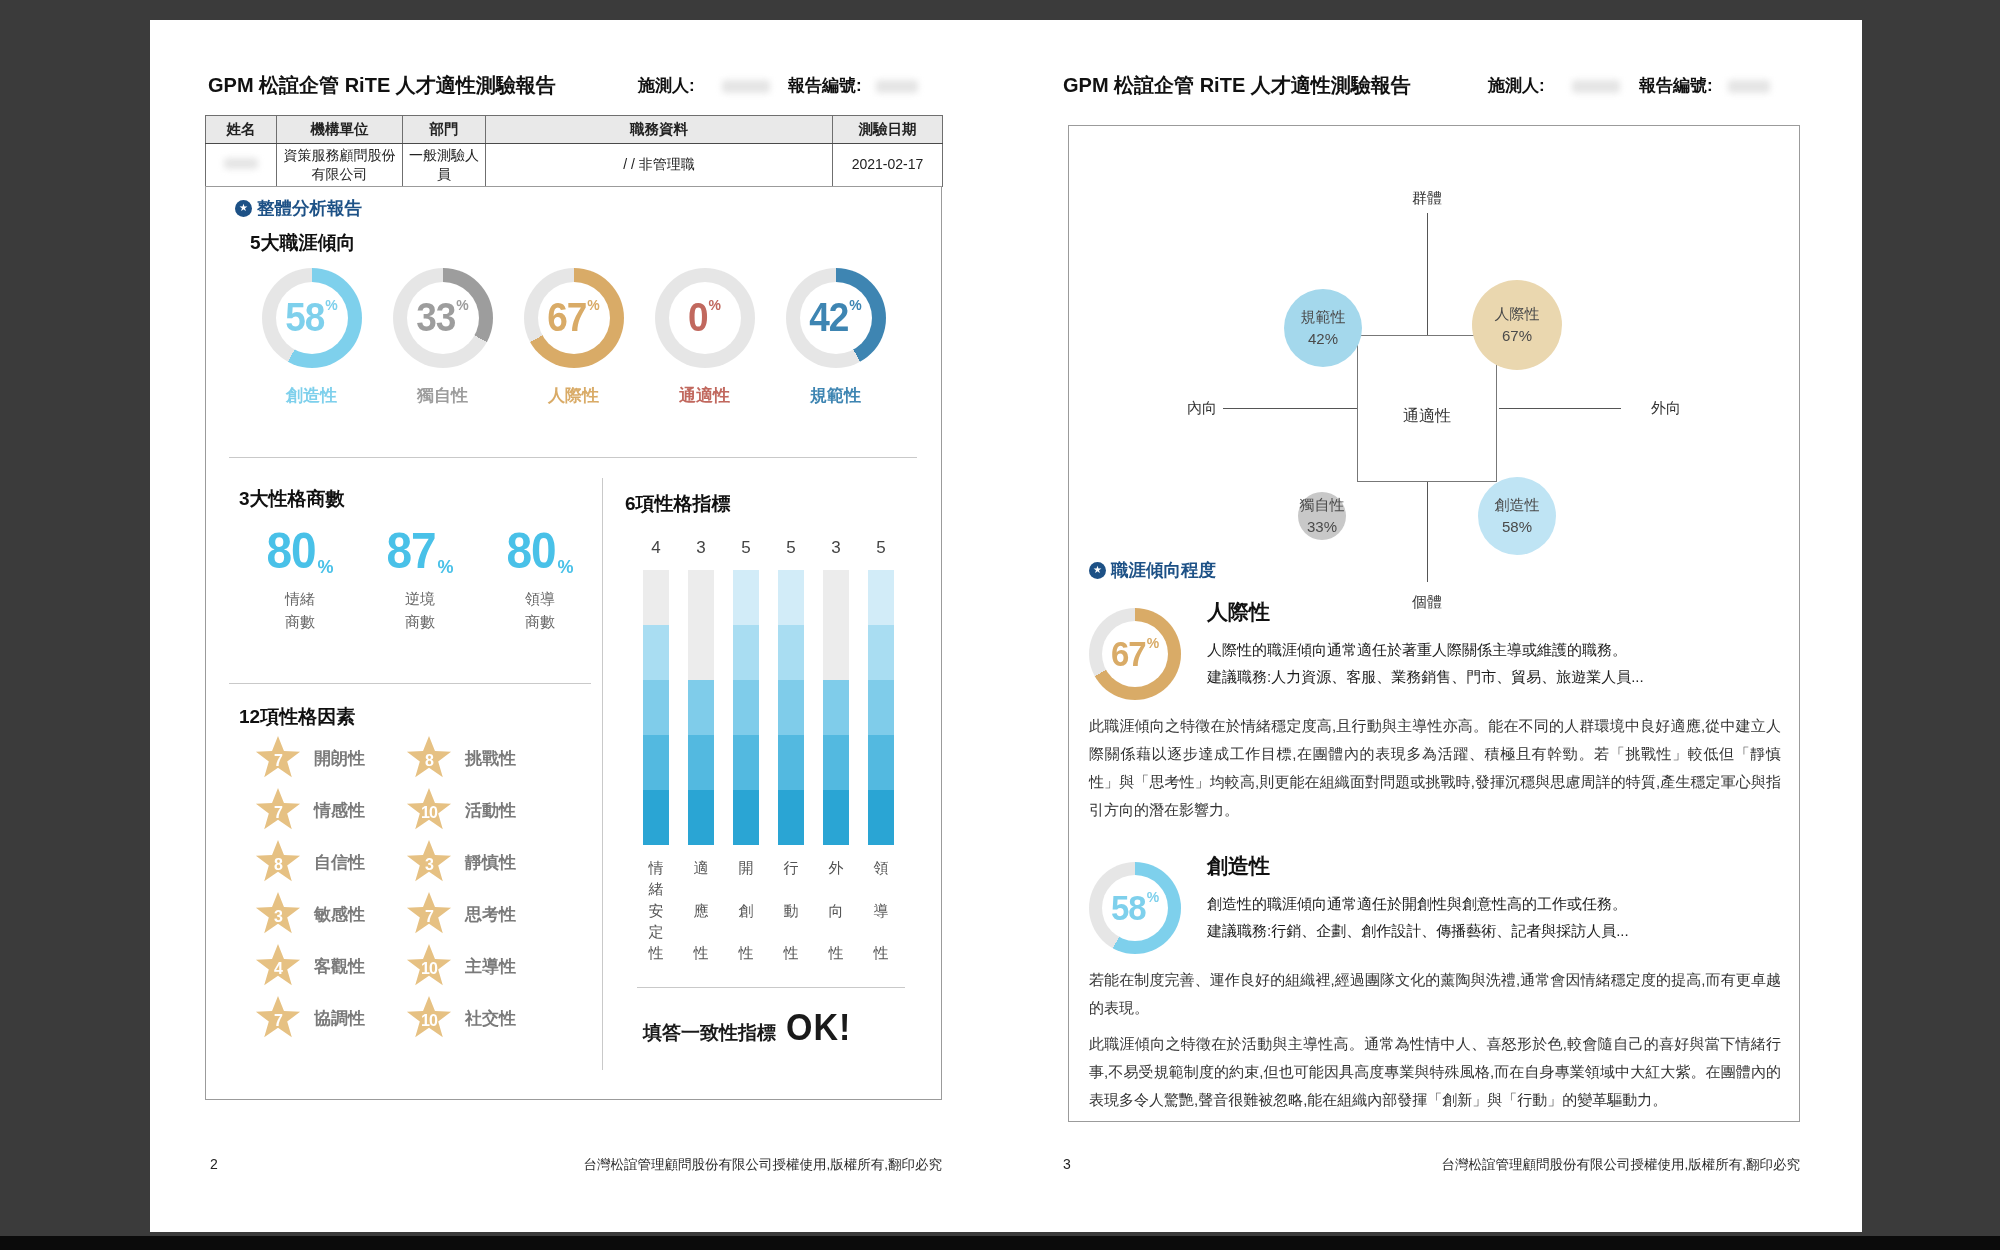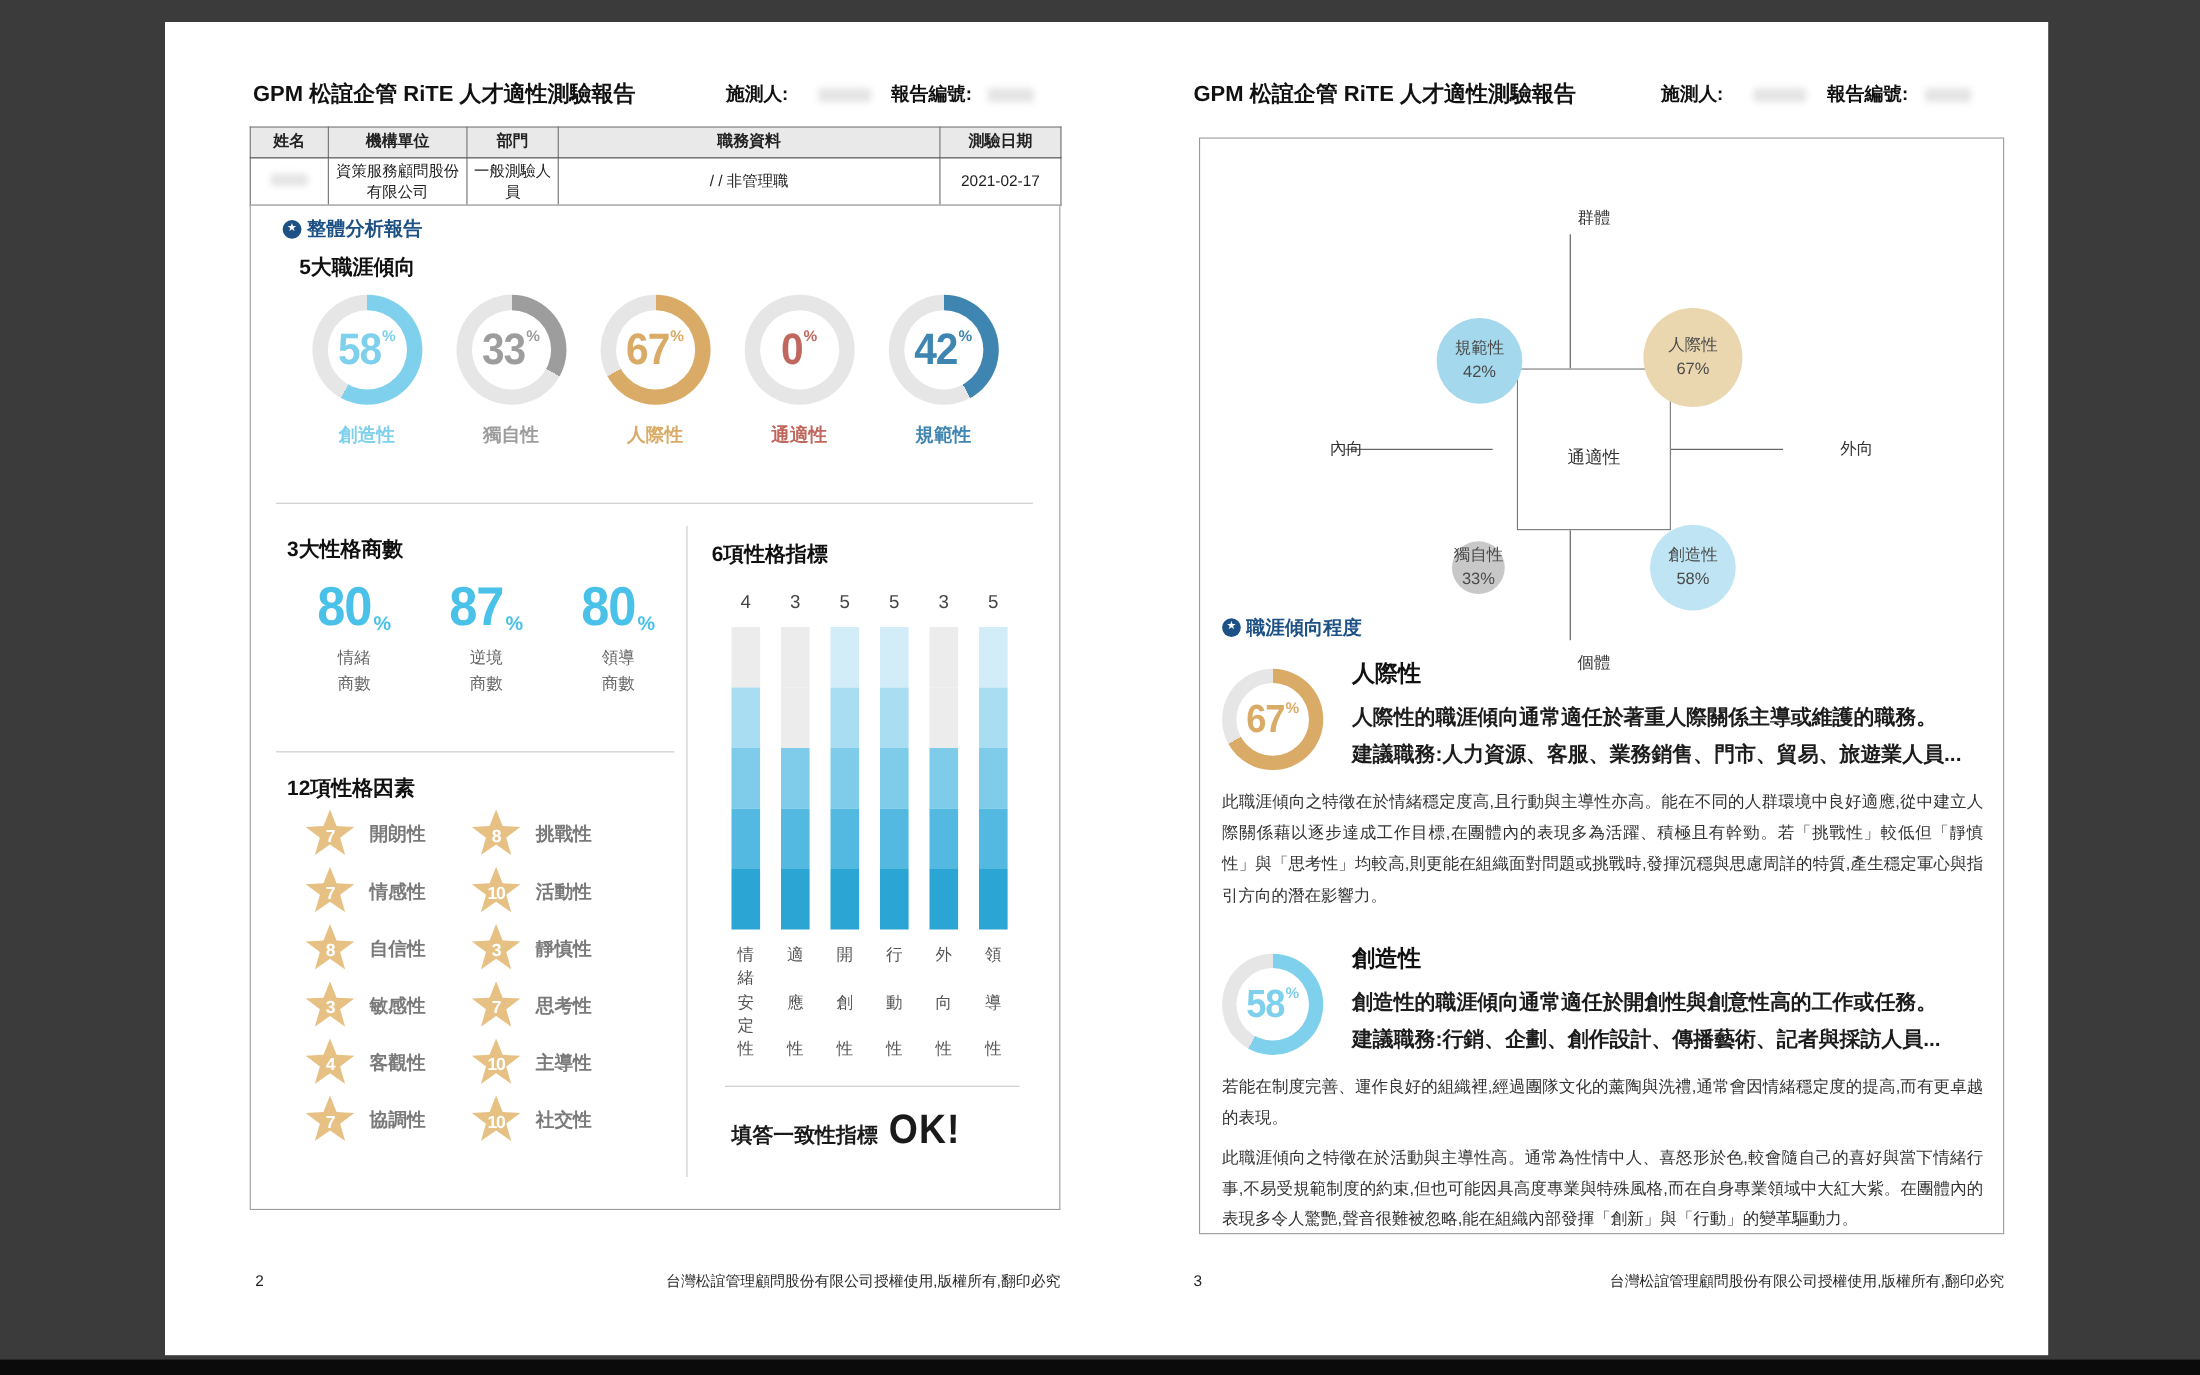--- a/index.html
+++ b/index.html
@@ -2,21 +2,21 @@
 <html><head>
 <meta charset="utf-8">
 <style>
   * { margin:0; padding:0; box-sizing:border-box; }
   html,body { width:2000px; height:1250px; overflow:hidden; }
   body { background:#3b3b3b; font-family:"Liberation Sans","DejaVu Sans",sans-serif; color:#222; }
   .stage { position:relative; width:2000px; height:1250px; }
   .canvas { position:absolute; left:150px; top:20px; width:1712px; height:1212px; background:#ffffff; }
   .bottom-bar { position:absolute; left:0; top:1236px; width:2000px; height:14px; background:#0b0b0b; }
 
-  .abs { position:absolute;margin-left:22px; }
+  .abs { position:absolute; }
 
   
   .doc-title { font-size:20px; font-weight:bold; color:#111; white-space:nowrap; }
   .hdr-label { font-size:17px; font-weight:bold; color:#111; white-space:nowrap; }
   .smudge { background:#cfcfcf; filter:blur(3px); opacity:.55; border-radius:3px; }
 
   
   table.info { border-collapse:collapse; width:737px; table-layout:fixed; }
   table.info td { border:1px solid #6f6f6f; text-align:center; vertical-align:middle; font-size:14px; color:#222; padding:2px 4px; line-height:1.35; }
   table.info tr.hd td { background:#e9e9e9; font-weight:bold; font-size:14.5px; height:28px; border-bottom:1.5px solid #4a4a4a;}
@@ -81,21 +81,21 @@
   .q-line-h { height:1px; background:#555; position:absolute; }
   .q-square { border:1px solid #777; background:#fff; }
   .q-center-label { font-size:16px; color:#333; text-align:center; padding-top:70px; }
   .bubble { border-radius:50%; display:flex; flex-direction:column; align-items:center; justify-content:center; text-align:center; line-height:1.45; font-size:15px; color:#4a4a4a; }
 
   
   .tendency { width:692px; }
   .t-block { display:grid; grid-template-columns:118px 1fr; margin-top:16px; }
   .t-donut-cell { padding-top:10px; }
   .t-title { font-size:21px; font-weight:bold; color:#111; margin-bottom:10px; }
-  .t-desc { font-size:19px; font-weight:bold; color:#1c1c1c; line-height:1.8; }
+  .t-desc { font-size:15px; font-weight:normal; color:#1c1c1c; line-height:1.8; }
   .t-para { font-size:15px; color:#333; line-height:1.87; text-align:justify; margin-top:12px; }
   .t-para + .t-para { margin-top:8px; }
   .t-block2 { margin-top:28px; }
 </style>
 </head>
 <body>
 
 <div class="stage">
   <div class="canvas">
 

